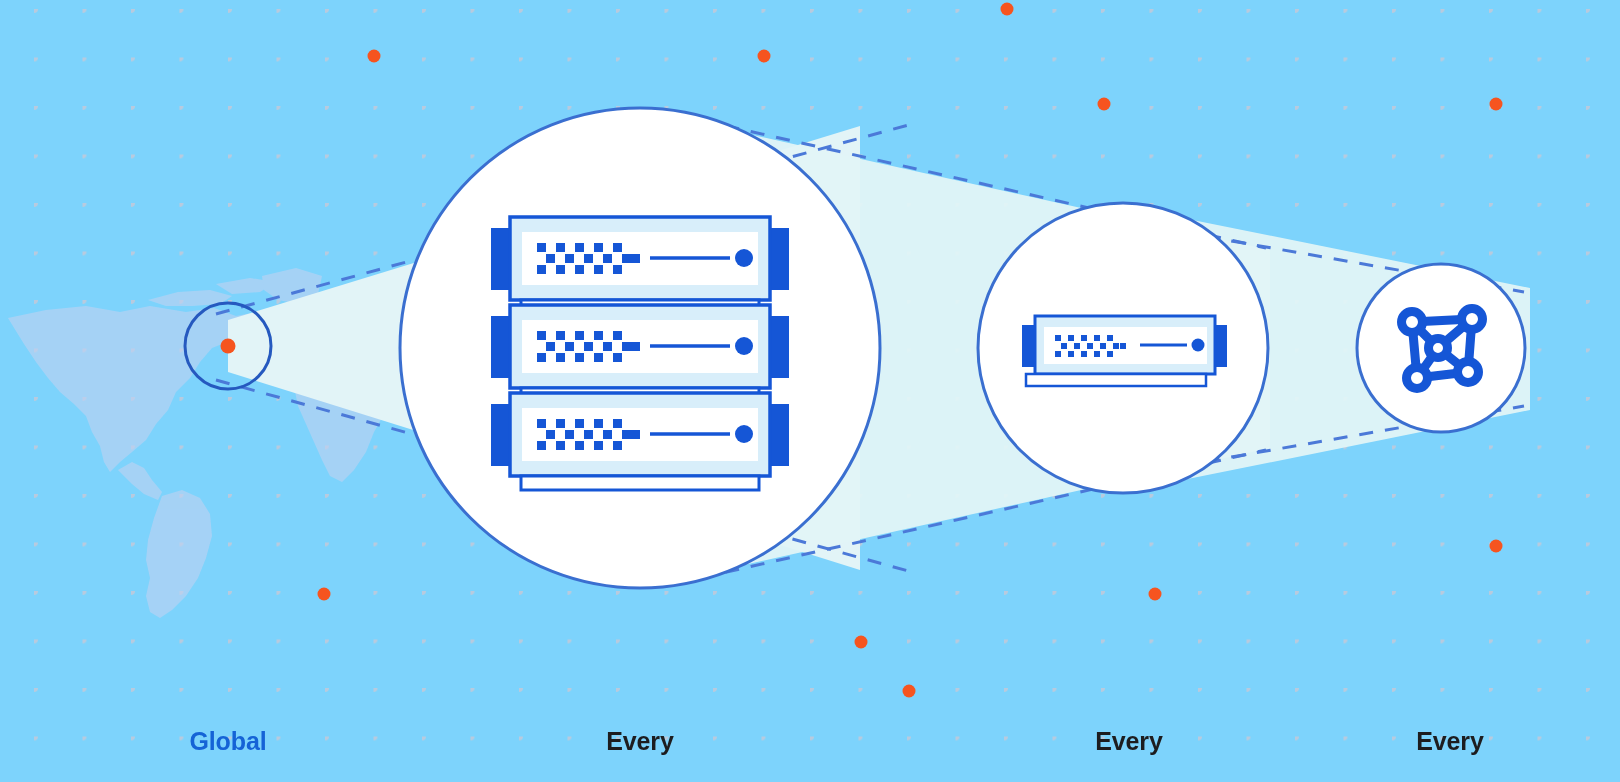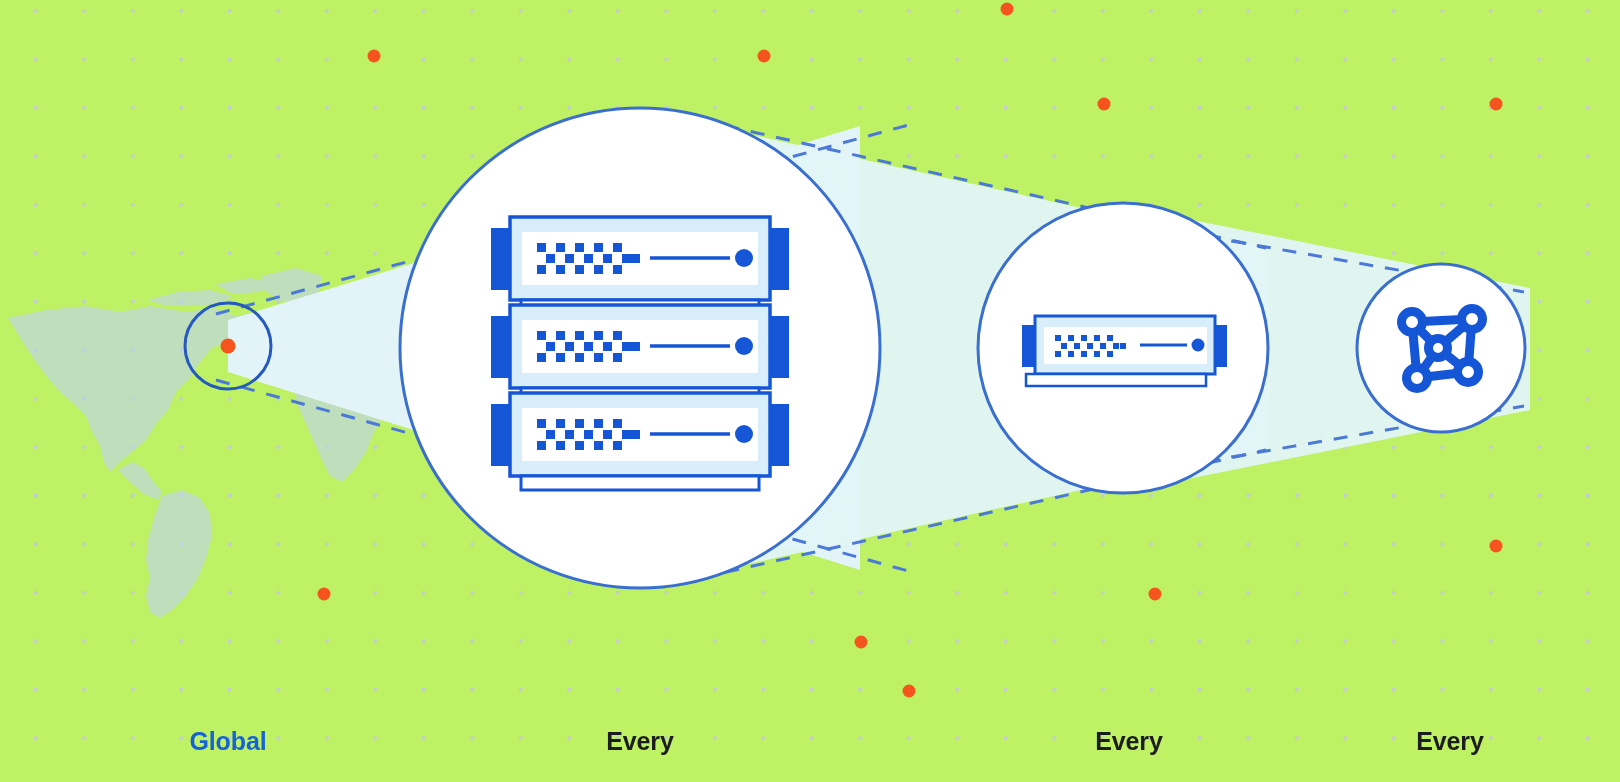--- a/index.html
+++ b/index.html
@@ -8,21 +8,21 @@
     background: #ffffff;
   }
   body {
     font-family: "Liberation Sans", sans-serif;
   }
   #stage {
     position: relative;
     width: 1620px;
     height: 782px;
     overflow: hidden;
-    background: #bef264;
+    background: #7dd3fc;
   }
   #stage svg.layer {
     position: absolute;
     left: 0;
     top: 0;
     width: 1620px;
     height: 782px;
   }
   .label {
     position: absolute;

